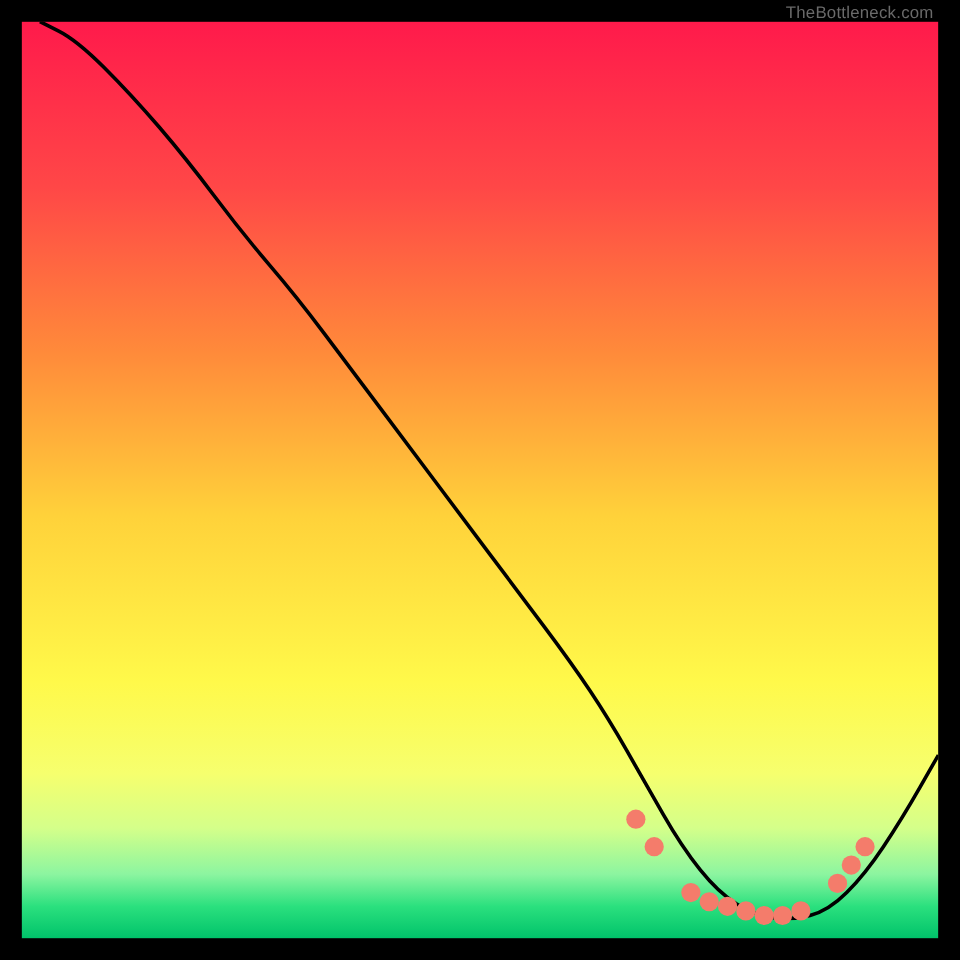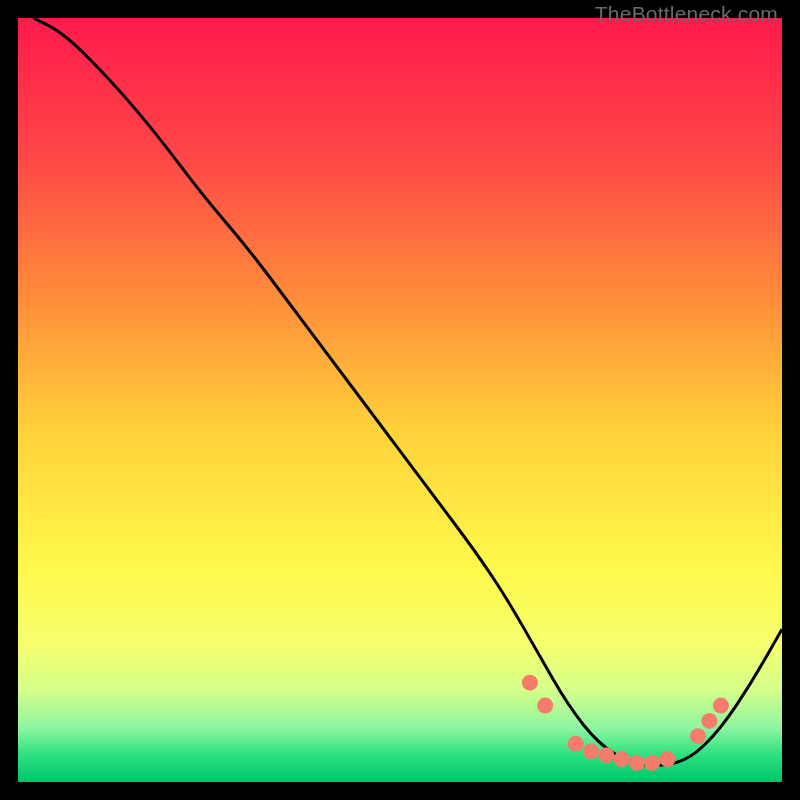--- a/index.html
+++ b/index.html
@@ -24,21 +24,21 @@
     left: 0;
     top: 0;
     width: 764px;
     height: 764px;
   }
   .watermark {
     position: absolute;
     top: 2px;
     right: 22px;
     color: #6a6a6a;
-    font-size: 21px;
+    font-size: 14px;
     font-weight: 500;
     letter-spacing: 0.2px;
   }
 </style>
 </head>
 <body>
 
 <div class="frame">
   <svg class="plot" viewBox="0 0 764 764">
     <defs>

